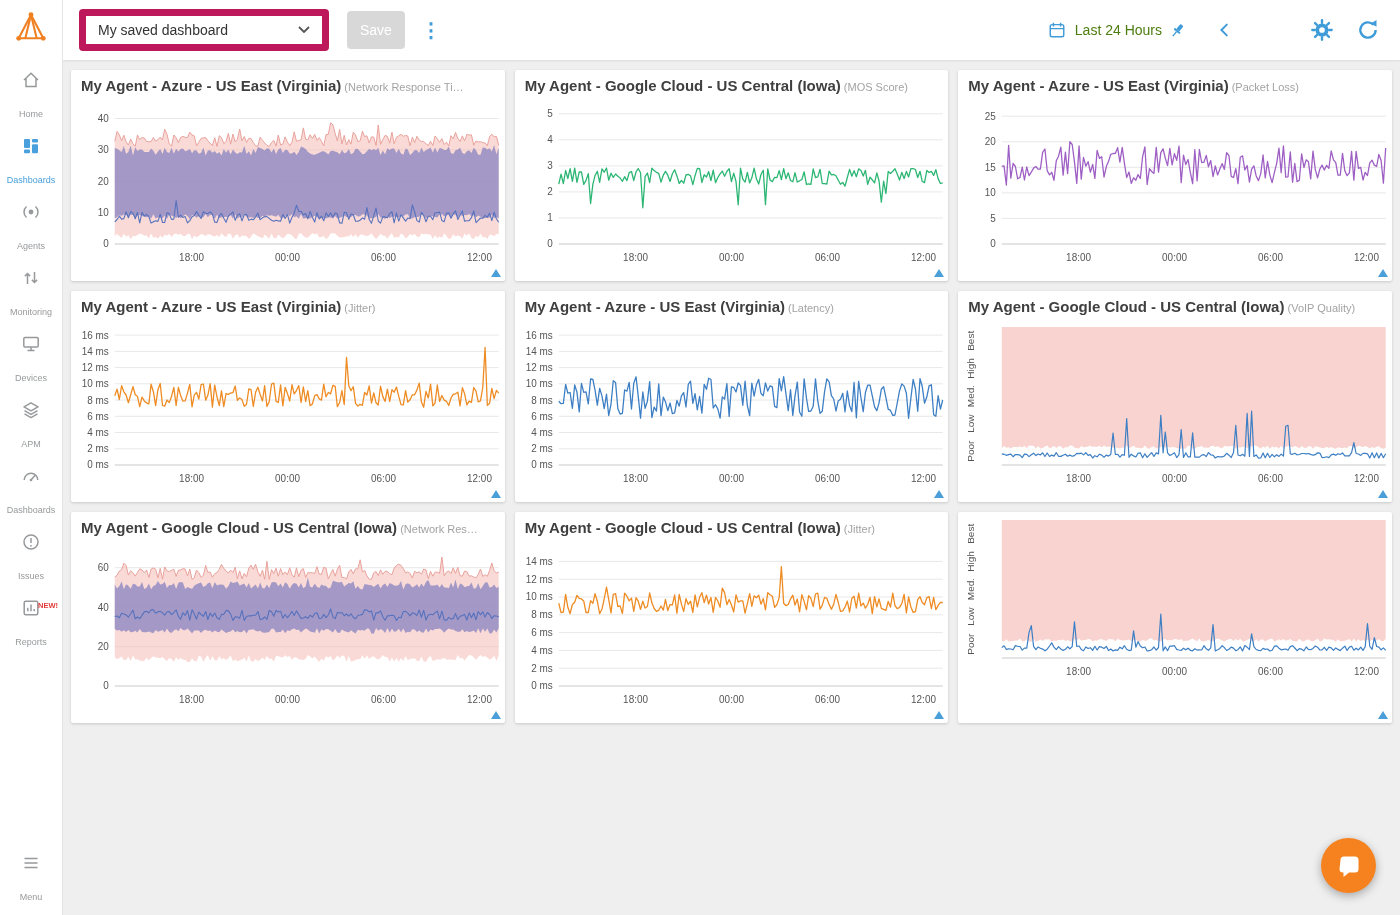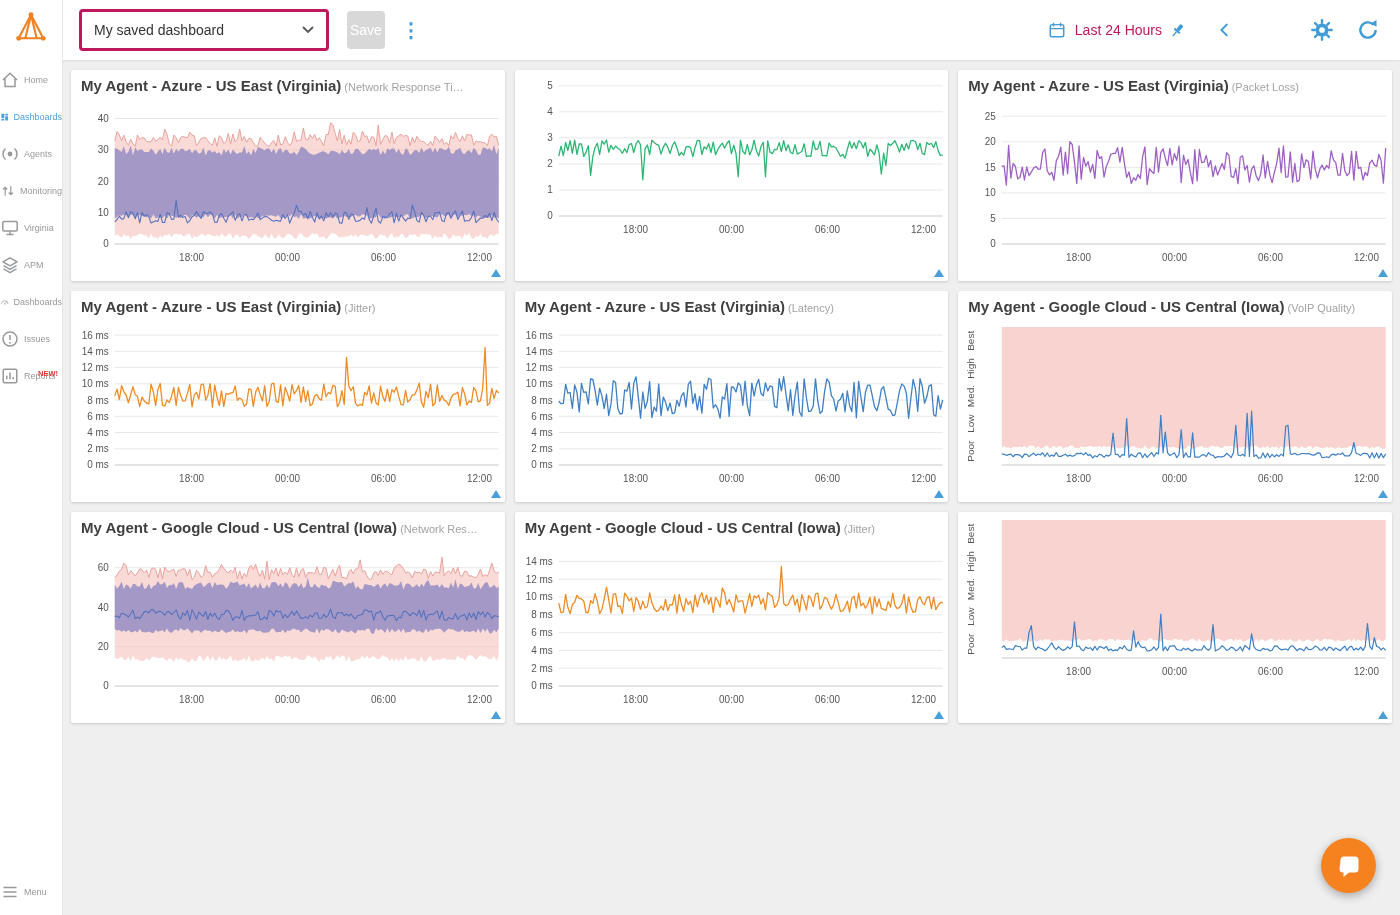--- a/index.html
+++ b/index.html
@@ -2,34 +2,34 @@
 <html><head>
 <meta charset="utf-8">
 <style>
   * { box-sizing: border-box; margin: 0; padding: 0; }
   html,body { width:1400px; height:915px; overflow:hidden; font-family:"Liberation Sans",sans-serif; background:#efefef; }
   .app { display:flex; height:100%; }
 
   
   .sidebar { width:63px; background:#fff; border-right:1px solid #e4e4e4; display:flex; flex-direction:column; align-items:center; padding-top:10px; z-index:6; }
   .logo { margin-bottom:14px; cursor:pointer; }
-  .nav-item { display:flex; flex-direction:row; align-items:center; gap:4px; color:#97999b; padding:8px 0 9px; width:100%; cursor:pointer; position:relative; }
+  .nav-item { display:flex; flex-direction:column; align-items:center; gap:19px; color:#97999b; padding:8px 0 9px; width:100%; cursor:pointer; position:relative; }
   .nav-item .lbl { font-size:9px; letter-spacing:0; }
   .nav-item.active { color:#4aa0dd;justify-content:flex-end; }
   .nav-item svg { display:block; }
   .badge-new { position:absolute; top:11px; right:4px; color:#e23b3b; font-size:7.5px; font-weight:bold; }
   .menu-item { margin-top:auto; margin-bottom:4px;text-align:center; }
 
   
   .right-pane { flex:1; display:flex; flex-direction:column; min-width:0; }
   header { height:60px; background:#fff; display:flex; align-items:center; padding:0 20px 0 16px; box-shadow:0 1px 2px rgba(0,0,0,.08); z-index:5; }
-  .select { width:250px; height:42px; border:3px solid #be185d; border-radius:4px; display:flex; align-items:center; justify-content:space-between; padding:0 12px; font-size:14px; color:#333; background:#fff; cursor:pointer; }
-  .save-btn { margin-left:18px; background:#d8d8d8; color:#fff; border:none; border-radius:4px; font-size:14px; padding:11px 3px; cursor:default; }
+  .select { width:250px; height:42px; border:7px solid #be185d; border-radius:4px; display:flex; align-items:center; justify-content:space-between; padding:0 12px; font-size:14px; color:#333; background:#fff; cursor:pointer; }
+  .save-btn { margin-left:18px; background:#d8d8d8; color:#fff; border:none; border-radius:4px; font-size:14px; padding:11px 13px; cursor:default; }
   .kebab { color:#3f9cd8; font-size:20px; margin-left:16px; cursor:pointer; font-weight:bold; line-height:1; }
-  .hdr-right { margin-left:auto; display:flex; align-items:center; color:#be185d; }
+  .hdr-right { margin-left:auto; display:flex; align-items:center; color:#4d7c0f; }
   .time-group { display:flex; align-items:center; cursor:pointer; }
   .time-label { font-size:14px; margin:0 7px 0 9px; }
   .chev-left { margin-left:30px; cursor:pointer; display:flex; }
   .gear { margin-left:76px; cursor:pointer; display:flex; }
   .refresh { margin-left:22px; cursor:pointer; display:flex; }
 
   
   .grid { flex:1; display:grid; grid-template-columns:repeat(3,1fr); grid-auto-rows:211px; gap:10px; padding:10px 8px; overflow:hidden; }
   .card { background:#fff; box-shadow:0 1px 3px rgba(0,0,0,.16); border-radius:2px; position:relative; overflow:hidden; }
   .card-head { height:28px; padding:7px 10px 0; white-space:nowrap; overflow:hidden; text-overflow:ellipsis; }
@@ -90,21 +90,21 @@
         <path d="M6.5 16 V5.5 M3.9 8.1 L6.5 5.5 L9.1 8.1 M13.5 4 V14.5 M10.9 11.9 L13.5 14.5 L16.1 11.9"></path>
       </svg>
       <span class="lbl">Monitoring</span>
     </div>
 
     <div class="nav-item">
       <svg width="20" height="20" viewBox="0 0 20 20" fill="none" stroke="currentColor" stroke-width="1.5">
         <rect x="2.8" y="3.5" width="14.4" height="9.5" rx="1.2"></rect>
           <path d="M10 13 V16 M6.5 16.5 H13.5"></path>
       </svg>
-      <span class="lbl">Virginia</span>
+      <span class="lbl">Devices</span>
     </div>
 
     <div class="nav-item">
       <svg width="20" height="20" viewBox="0 0 20 20" fill="none" stroke="currentColor" stroke-width="1.5" stroke-linejoin="round">
         <path d="M10 2.8 L17 6.8 L10 10.8 L3 6.8 Z"></path>
           <path d="M3.5 10.6 L10 14.3 L16.5 10.6"></path>
           <path d="M3.5 13.9 L10 17.6 L16.5 13.9"></path>
       </svg>
       <span class="lbl">APM</span>
     </div>
@@ -221,20 +221,23 @@
             <polygon points="44.0,50.1 46.3,50.8 48.6,52.3 50.9,54.1 53.1,48.0 55.4,56.1 57.7,53.8 60.0,47.5 62.3,57.5 64.6,49.2 66.8,53.0 69.1,51.5 71.4,51.4 73.7,54.0 76.0,53.9 78.3,54.1 80.5,50.6 82.8,52.7 85.1,56.8 87.4,53.4 89.7,51.1 92.0,55.9 94.2,49.8 96.5,54.1 98.8,55.1 101.1,49.7 103.4,55.7 105.7,50.7 108.0,53.5 110.2,51.0 112.5,50.5 114.8,53.3 117.1,52.5 119.4,50.9 121.7,55.2 123.9,52.3 126.2,52.4 128.5,55.8 130.8,54.8 133.1,49.6 135.4,57.5 137.6,52.6 139.9,52.3 142.2,54.8 144.5,52.9 146.8,55.7 149.1,53.9 151.3,57.5 153.6,51.1 155.9,54.7 158.2,51.5 160.5,56.5 162.8,51.5 165.1,54.5 167.3,55.9 169.6,54.2 171.9,54.4 174.2,47.8 176.5,56.1 178.8,53.2 181.0,57.4 183.3,50.9 185.6,55.0 187.9,49.1 190.2,50.0 192.5,50.9 194.7,52.4 197.0,50.3 199.3,50.8 201.6,54.6 203.9,50.5 206.2,55.9 208.4,51.5 210.7,50.0 213.0,54.9 215.3,51.7 217.6,51.9 219.9,55.4 222.2,55.5 224.4,53.4 226.7,57.1 229.0,54.0 231.3,48.6 233.6,49.6 235.9,51.0 238.1,53.8 240.4,55.4 242.7,56.5 245.0,56.7 247.3,55.8 249.6,54.7 251.8,53.5 254.1,53.3 256.4,54.4 258.7,56.4 261.0,53.0 263.3,52.8 265.6,53.4 267.8,54.2 270.1,56.3 272.4,52.1 274.7,55.3 277.0,54.4 279.3,51.0 281.5,56.3 283.8,54.9 286.1,50.8 288.4,51.0 290.7,53.4 293.0,56.3 295.2,55.7 297.5,53.3 299.8,50.7 302.1,52.3 304.4,51.0 306.7,52.2 308.9,49.7 311.2,57.0 313.5,52.5 315.8,56.2 318.1,50.2 320.4,51.9 322.7,50.6 324.9,50.5 327.2,54.9 329.5,50.8 331.8,55.6 334.1,56.8 336.4,50.5 338.6,51.4 340.9,56.9 343.2,54.9 345.5,51.9 347.8,52.2 350.1,54.9 352.3,49.5 354.6,53.9 356.9,52.1 359.2,51.0 361.5,49.5 363.8,54.4 366.0,49.5 368.3,54.4 370.6,50.1 372.9,50.5 375.2,51.9 377.5,51.9 379.8,48.5 382.0,55.0 384.3,56.1 386.6,52.2 388.9,51.5 391.2,49.8 393.5,55.1 395.7,56.1 398.0,53.3 400.3,52.3 402.6,55.0 404.9,49.8 407.2,52.3 409.4,56.7 411.7,56.8 414.0,49.5 416.3,49.7 418.6,51.4 420.9,50.2 423.1,53.5 425.4,46.9 427.7,56.3 430.0,49.7 430.0,120.4 427.7,119.0 425.4,119.9 423.1,116.7 420.9,119.6 418.6,119.9 416.3,119.9 414.0,119.9 411.7,118.7 409.4,117.5 407.2,119.3 404.9,117.2 402.6,118.0 400.3,115.9 398.0,117.3 395.7,117.1 393.5,118.2 391.2,116.3 388.9,119.8 386.6,116.7 384.3,116.4 382.0,119.8 379.8,116.7 377.5,117.4 375.2,118.3 372.9,116.2 370.6,116.6 368.3,119.6 366.0,119.1 363.8,118.3 361.5,118.1 359.2,119.0 356.9,120.2 354.6,117.6 352.3,116.4 350.1,118.8 347.8,119.0 345.5,119.0 343.2,120.4 340.9,120.3 338.6,116.2 336.4,116.5 334.1,118.4 331.8,118.0 329.5,119.4 327.2,119.0 324.9,118.5 322.7,118.8 320.4,120.0 318.1,118.6 315.8,120.9 313.5,119.6 311.2,119.7 308.9,116.0 306.7,119.0 304.4,119.8 302.1,119.9 299.8,120.7 297.5,117.6 295.2,116.6 293.0,116.2 290.7,118.2 288.4,118.4 286.1,117.1 283.8,117.3 281.5,119.1 279.3,119.1 277.0,118.9 274.7,117.6 272.4,119.0 270.1,119.7 267.8,120.6 265.6,118.1 263.3,120.4 261.0,119.5 258.7,119.5 256.4,120.5 254.1,120.1 251.8,120.2 249.6,120.4 247.3,119.0 245.0,117.7 242.7,118.9 240.4,120.5 238.1,120.0 235.9,120.0 233.6,120.7 231.3,116.0 229.0,120.8 226.7,118.3 224.4,119.2 222.2,115.9 219.9,118.3 217.6,116.2 215.3,118.6 213.0,119.6 210.7,120.2 208.4,116.8 206.2,118.8 203.9,117.9 201.6,117.3 199.3,117.8 197.0,117.2 194.7,119.0 192.5,117.8 190.2,120.1 187.9,120.0 185.6,118.6 183.3,119.9 181.0,119.1 178.8,119.7 176.5,118.8 174.2,116.0 171.9,119.5 169.6,118.7 167.3,120.5 165.1,116.3 162.8,120.8 160.5,116.7 158.2,119.3 155.9,118.8 153.6,119.3 151.3,119.2 149.1,119.9 146.8,116.8 144.5,120.7 142.2,117.2 139.9,116.8 137.6,119.2 135.4,116.1 133.1,119.3 130.8,119.2 128.5,118.0 126.2,119.7 123.9,117.6 121.7,117.0 119.4,120.9 117.1,118.1 114.8,116.4 112.5,118.8 110.2,120.3 108.0,118.0 105.7,120.1 103.4,118.3 101.1,117.7 98.8,116.8 96.5,120.7 94.2,117.6 92.0,120.3 89.7,119.4 87.4,119.3 85.1,120.5 82.8,116.2 80.5,120.7 78.3,117.9 76.0,119.6 73.7,118.6 71.4,118.0 69.1,117.0 66.8,117.4 64.6,119.5 62.3,117.1 60.0,116.7 57.7,118.2 55.4,117.1 53.1,116.6 50.9,117.8 48.6,117.2 46.3,118.9 44.0,120.5" fill="#8f88c2" fill-opacity="0.8" stroke="none"></polygon>
             <polyline points="44.0,123.9 46.3,121.5 48.6,118.2 50.9,121.2 53.1,120.6 55.4,113.9 57.7,119.7 60.0,113.6 62.3,115.1 64.6,120.8 66.8,114.5 69.1,124.9 71.4,114.4 73.7,118.1 76.0,116.4 78.3,118.7 80.5,125.1 82.8,123.8 85.1,122.7 87.4,123.4 89.7,116.2 92.0,124.5 94.2,124.5 96.5,114.9 98.8,115.6 101.1,121.4 103.4,121.2 105.7,102.6 108.0,119.3 110.2,117.2 112.5,119.4 114.8,118.6 117.1,124.9 119.4,122.6 121.7,118.7 123.9,117.6 126.2,113.5 128.5,117.4 130.8,120.5 133.1,113.8 135.4,115.2 137.6,115.7 139.9,113.8 142.2,116.1 144.5,124.1 146.8,124.4 149.1,117.7 151.3,115.5 153.6,120.2 155.9,124.3 158.2,118.1 160.5,116.3 162.8,113.9 165.1,122.3 167.3,117.1 169.6,115.7 171.9,122.9 174.2,116.7 176.5,116.4 178.8,122.4 181.0,121.1 183.3,121.8 185.6,118.8 187.9,115.1 190.2,121.7 192.5,119.8 194.7,118.7 197.0,118.6 199.3,120.4 201.6,122.2 203.9,123.2 206.2,122.2 208.4,122.9 210.7,123.2 213.0,116.6 215.3,120.4 217.6,116.4 219.9,125.1 222.2,119.2 224.4,115.3 226.7,107.2 229.0,113.5 231.3,113.4 233.6,117.0 235.9,115.5 238.1,120.8 240.4,113.4 242.7,119.3 245.0,124.1 247.3,114.7 249.6,121.0 251.8,118.1 254.1,122.8 256.4,114.8 258.7,118.5 261.0,114.9 263.3,119.0 265.6,115.1 267.8,116.1 270.1,124.9 272.4,125.3 274.7,114.3 277.0,114.8 279.3,121.3 281.5,116.0 283.8,116.8 286.1,123.3 288.4,123.3 290.7,122.2 293.0,120.0 295.2,121.2 297.5,109.5 299.8,121.5 302.1,125.2 304.4,117.7 306.7,110.0 308.9,123.0 311.2,125.1 313.5,118.9 315.8,118.9 318.1,119.8 320.4,115.6 322.7,113.8 324.9,124.8 327.2,115.1 329.5,123.1 331.8,116.7 334.1,119.9 336.4,123.1 338.6,120.0 340.9,120.7 343.2,106.8 345.5,114.0 347.8,122.6 350.1,124.1 352.3,114.4 354.6,117.3 356.9,123.7 359.2,118.2 361.5,118.2 363.8,121.7 366.0,114.7 368.3,114.8 370.6,114.1 372.9,122.6 375.2,123.7 377.5,115.4 379.8,114.8 382.0,120.3 384.3,115.9 386.6,112.9 388.9,121.4 391.2,117.1 393.5,113.1 395.7,123.1 398.0,122.7 400.3,122.6 402.6,119.7 404.9,112.9 407.2,124.7 409.4,122.4 411.7,120.0 414.0,120.3 416.3,117.4 418.6,119.1 420.9,115.2 423.1,122.7 425.4,114.3 427.7,120.7 430.0,124.2" fill="none" stroke="#5671bd" stroke-width="1.1" stroke-linejoin="round"></polyline>
             <text x="121.2" y="163" text-anchor="middle" font-size="10" fill="#555">18:00</text>
             <text x="217.7" y="163" text-anchor="middle" font-size="10" fill="#555">00:00</text>
             <text x="314.2" y="163" text-anchor="middle" font-size="10" fill="#555">06:00</text>
             <text x="410.7" y="163" text-anchor="middle" font-size="10" fill="#555">12:00</text>
           </svg>
     <div class="resize-handle"></div>
   </div>
         <div class="card">
+    <div class="card-head">
+      <span class="card-title">My Agent - Google Cloud - US Central (Iowa)</span><span class="card-sub">&nbsp;(MOS Score)</span>
+    </div>
     <svg class="chart" viewBox="0 0 436 176" preserveAspectRatio="none">
             <line x1="44" x2="430" y1="146.0" y2="146.0" stroke="#c9c9c9" stroke-width="1"></line>
             <text x="38" y="149.5" text-anchor="end" font-size="10" fill="#555">0</text>
             <line x1="44" x2="430" y1="120.0" y2="120.0" stroke="#e8e8e8" stroke-width="1"></line>
             <text x="38" y="123.5" text-anchor="end" font-size="10" fill="#555">1</text>
             <line x1="44" x2="430" y1="93.9" y2="93.9" stroke="#e8e8e8" stroke-width="1"></line>
             <text x="38" y="97.4" text-anchor="end" font-size="10" fill="#555">2</text>
             <line x1="44" x2="430" y1="67.9" y2="67.9" stroke="#e8e8e8" stroke-width="1"></line>
             <text x="38" y="71.4" text-anchor="end" font-size="10" fill="#555">3</text>
             <line x1="44" x2="430" y1="41.8" y2="41.8" stroke="#e8e8e8" stroke-width="1"></line>

